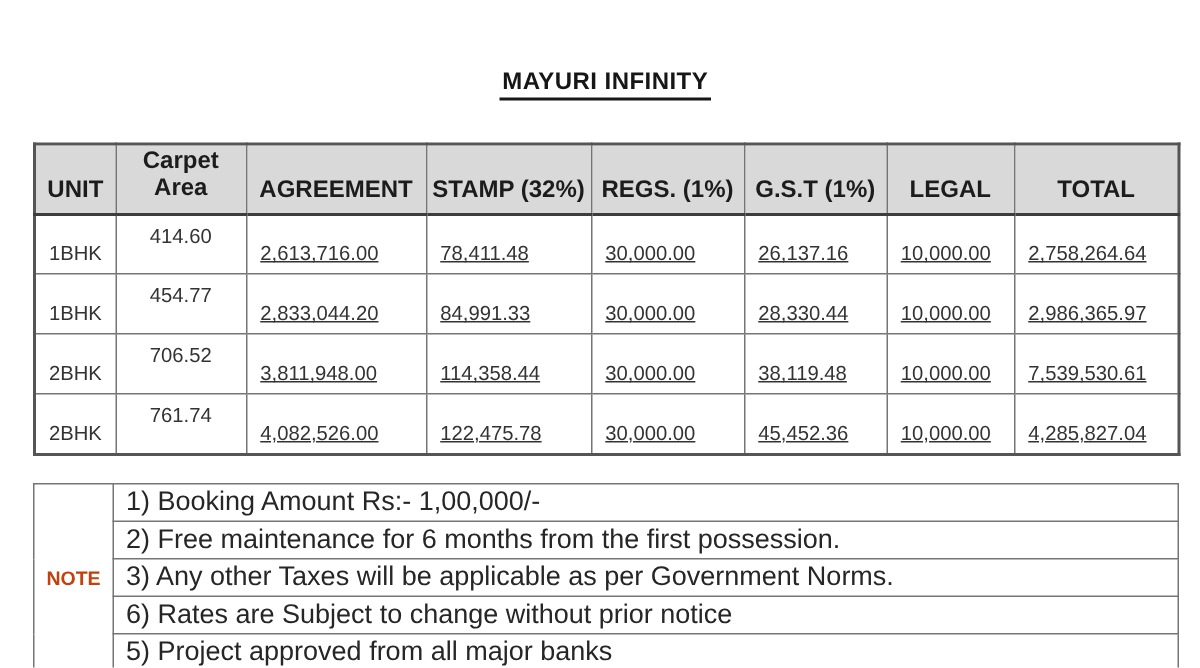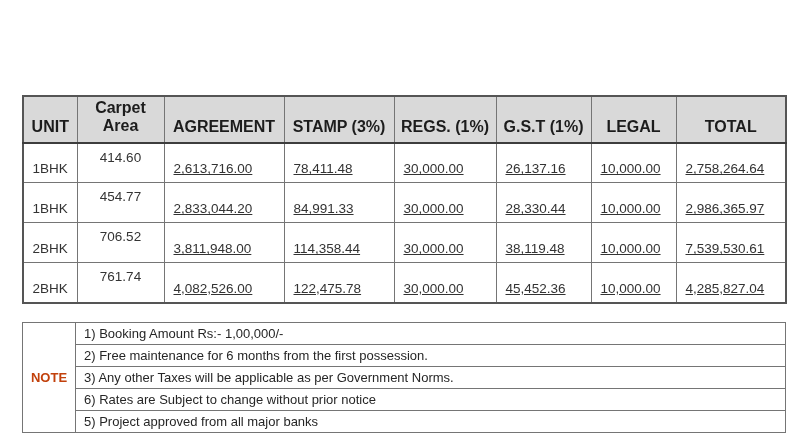--- a/index.html
+++ b/index.html
@@ -53,52 +53,55 @@
   .notes {
     position: absolute; top: 322px; left: 22px; width: 763px;
   }
   .notes td { border: 1px solid #757575; }
   .notes tr { height: 22px; }
   .note-label {
     font-size: 13px; font-weight: bold; color: #c2410c;
     text-align: center; vertical-align: middle;
   }
   .note-text {
-    font-size: 13px; color: #262626;
+    font-size: 18px; color: #262626;
     text-align: left; vertical-align: middle;
     padding: 1px 4px 2px 8px;
     white-space: nowrap; overflow: hidden;
   }
   .no-right { border-right-style: hidden; margin-top: 34px; }
 </style>
 </head>
 <body>
 
 <div class="sheet">
 
+  <div class="title-wrap">
+    <span class="page-title">MAYURI INFINITY</span>
+  </div>
 
   <table class="price">
     <colgroup>
       <col style="width:54px">
         <col style="width:87px">
         <col style="width:120px">
         <col style="width:110px">
       <col style="width:102px">
         <col style="width:95px">
         <col style="width:85px">
         <col style="width:110px">
     </colgroup>
     <thead>
       <tr>
         <th>UNIT</th>
         <th>
             <span class="hdr-narrow">Carpet Area</span>
           </th>
         <th>AGREEMENT</th>
-        <th>STAMP (3%)</th>
+        <th>STAMP (32%)</th>
         <th>REGS. (1%)</th>
         <th>G.S.T (1%)</th>
         <th>LEGAL</th>
         <th>TOTAL</th>
       </tr>
     </thead>
     <tbody>
       <tr>
         <td class="c-unit">1BHK</td>
         <td class="c-carpet">414.60</td>

